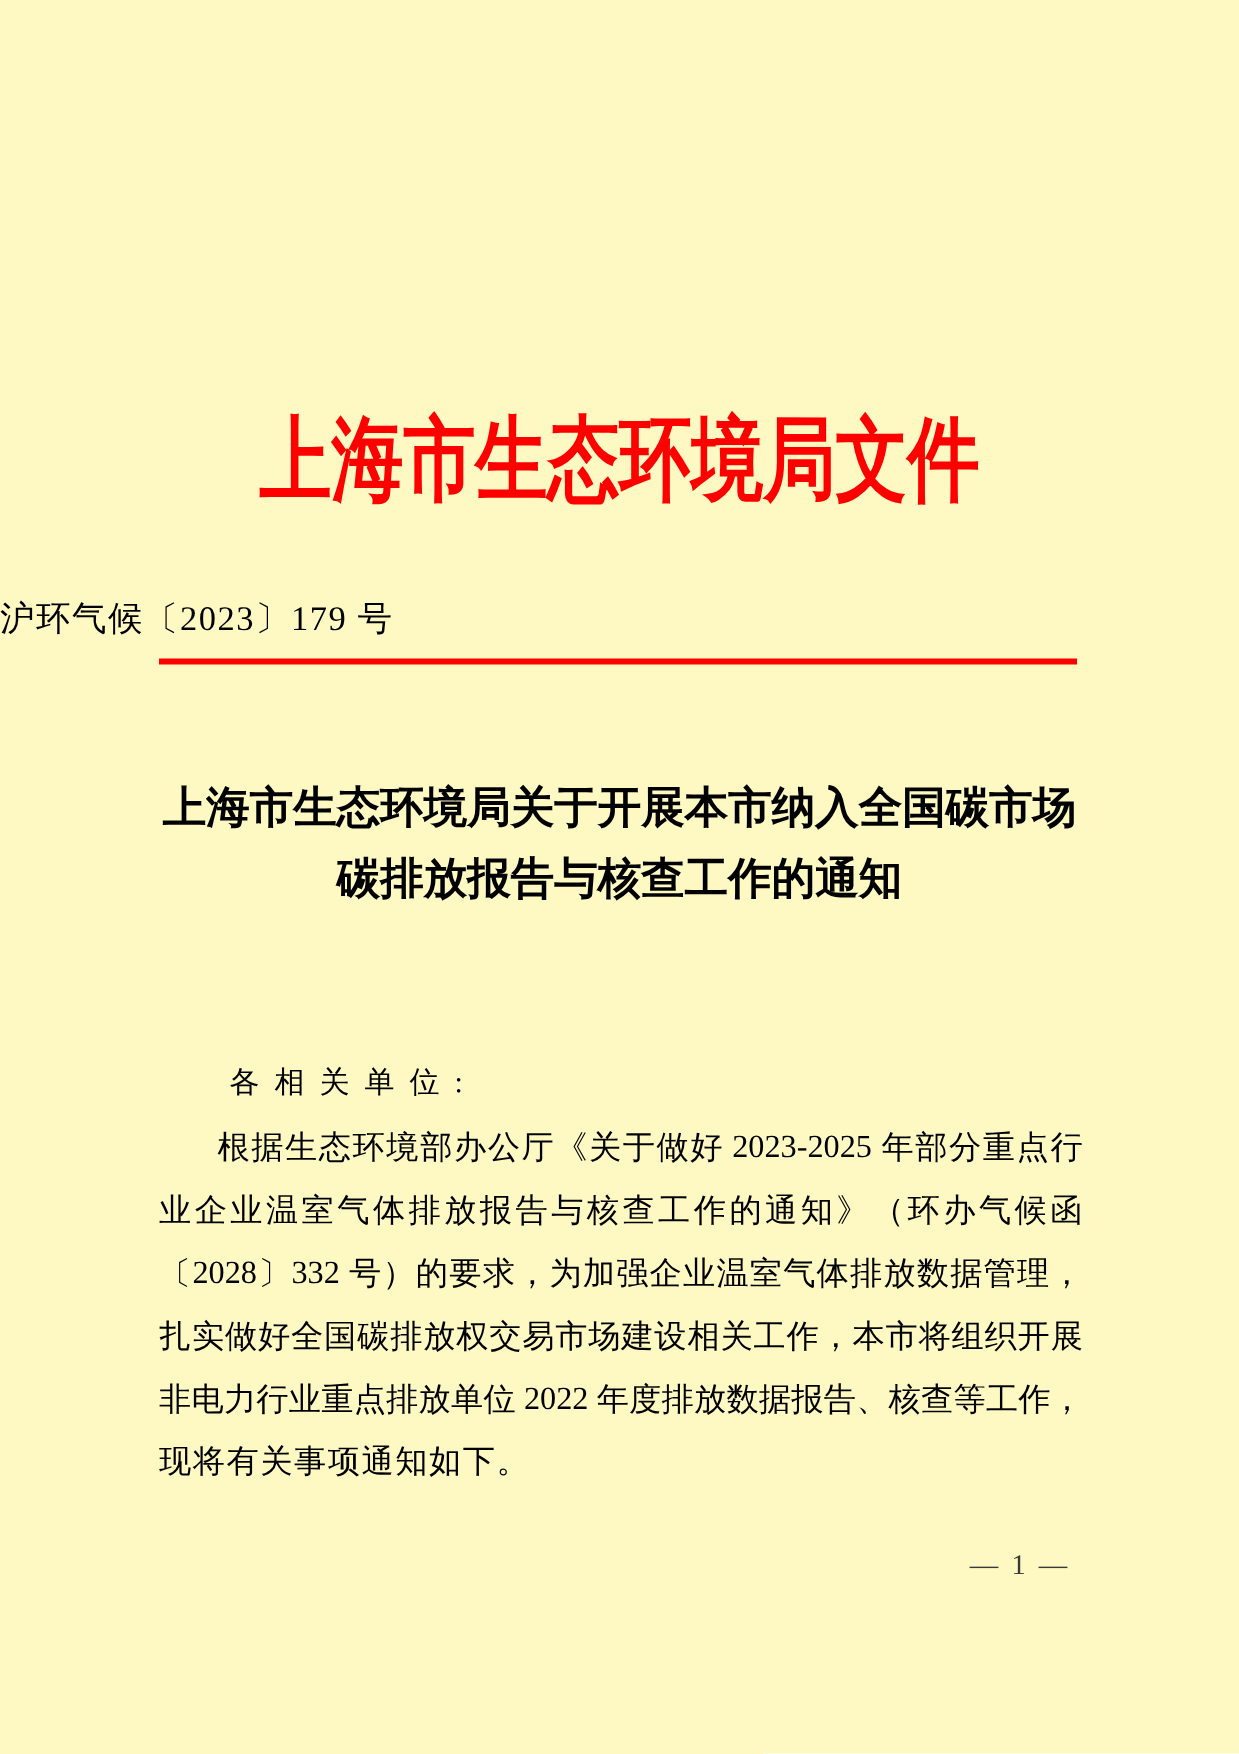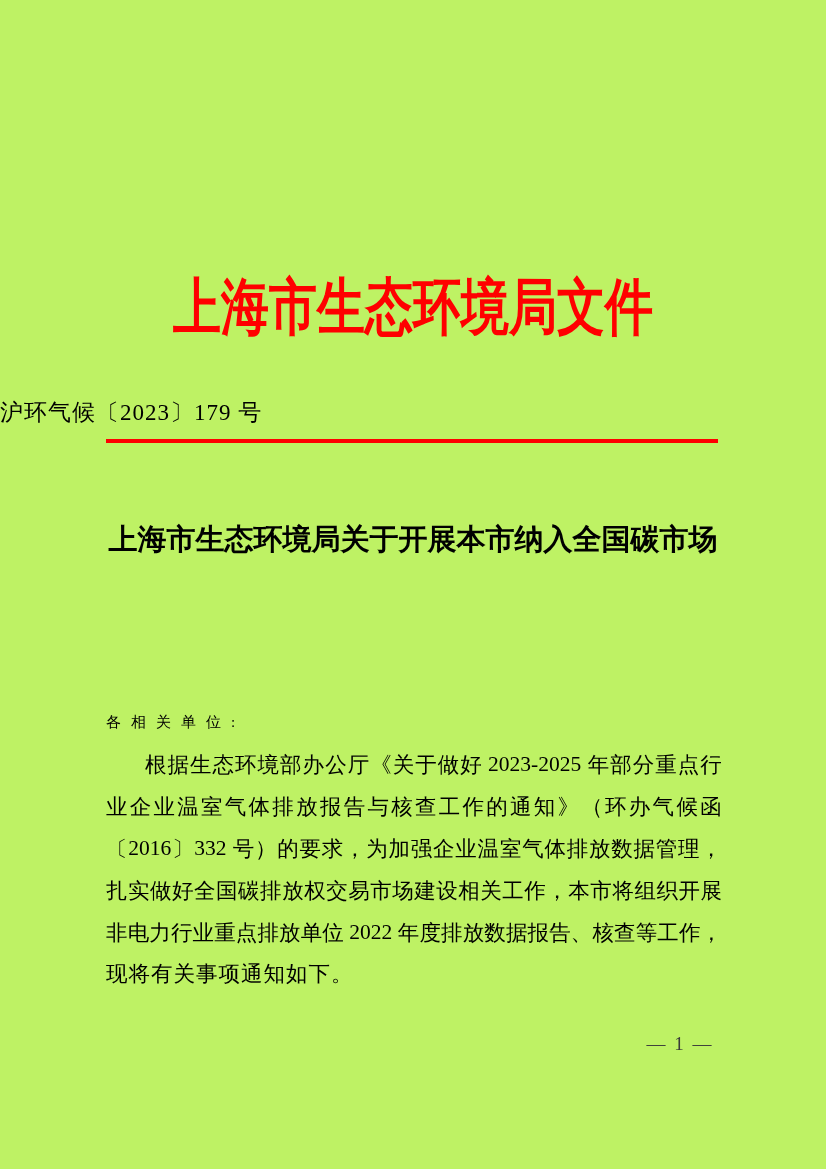--- a/index.html
+++ b/index.html
@@ -1,20 +1,20 @@
 <!DOCTYPE html>
 <html><head>
 <meta charset="utf-8">
 <style>
   html, body { margin: 0; padding: 0; background: #ffffff; }
   .page {
     position: relative;
     width: 826px;
     height: 1169px;
-    background: #bef264;
+    background: #fef9c3;
     overflow: hidden;
     font-family: "Liberation Serif", "DejaVu Serif", serif;
     color: #000000;
   }
 
   
   .letterhead {
     position: absolute;
     top: 264px;
     left: 0;
@@ -74,23 +74,24 @@
   .body-block {
     position: absolute;
     top: 701px;
     left: 106px;
     width: 616px;
     font-size: 21.5px;
   }
   .salutation {
     height: 42px;
     line-height: 42px;
-    font-size: 15px;
+    font-size: 20px;
     letter-spacing: 10px;
     white-space: nowrap;
+    margin-left: 47px;
   }
   .p-line {
     height: 42px;
     white-space: nowrap;
   }
   [data-justify] {
     display: flex;
     justify-content: space-between;
     align-items: center;
   }
@@ -121,20 +122,21 @@
 <div class="page">
 
   <div class="letterhead">上海市生态环境局文件</div>
 
   <div class="doc-number">沪环气候〔2023〕179 号</div>
 
   <div class="red-rule"></div>
 
   <div class="notice-title">
     <div class="t-line">上海市生态环境局关于开展本市纳入全国碳市场</div>
+    <div class="t-line">碳排放报告与核查工作的通知</div>
   </div>
 
   <div class="body-block">
     <div class="salutation">各相关单位:</div>
     <div class="p-line indent" data-justify="">
         <span>根</span>
         <span>据</span>
         <span>生</span>
         <span>态</span>
         <span>环</span>
@@ -179,21 +181,21 @@
         <span>》</span>
         <span>（</span>
         <span>环</span>
         <span>办</span>
         <span>气</span>
         <span>候</span>
         <span>函</span>
       </div>
     <div class="p-line" data-justify="">
         <span>〔</span>
-        <span>2016</span>
+        <span>2028</span>
         <span>〕</span>
         <span>332&nbsp;</span>
         <span>号</span>
         <span>）</span>
         <span>的</span>
         <span>要</span>
         <span>求</span>
         <span>，</span>
         <span>为</span>
         <span>加</span>

